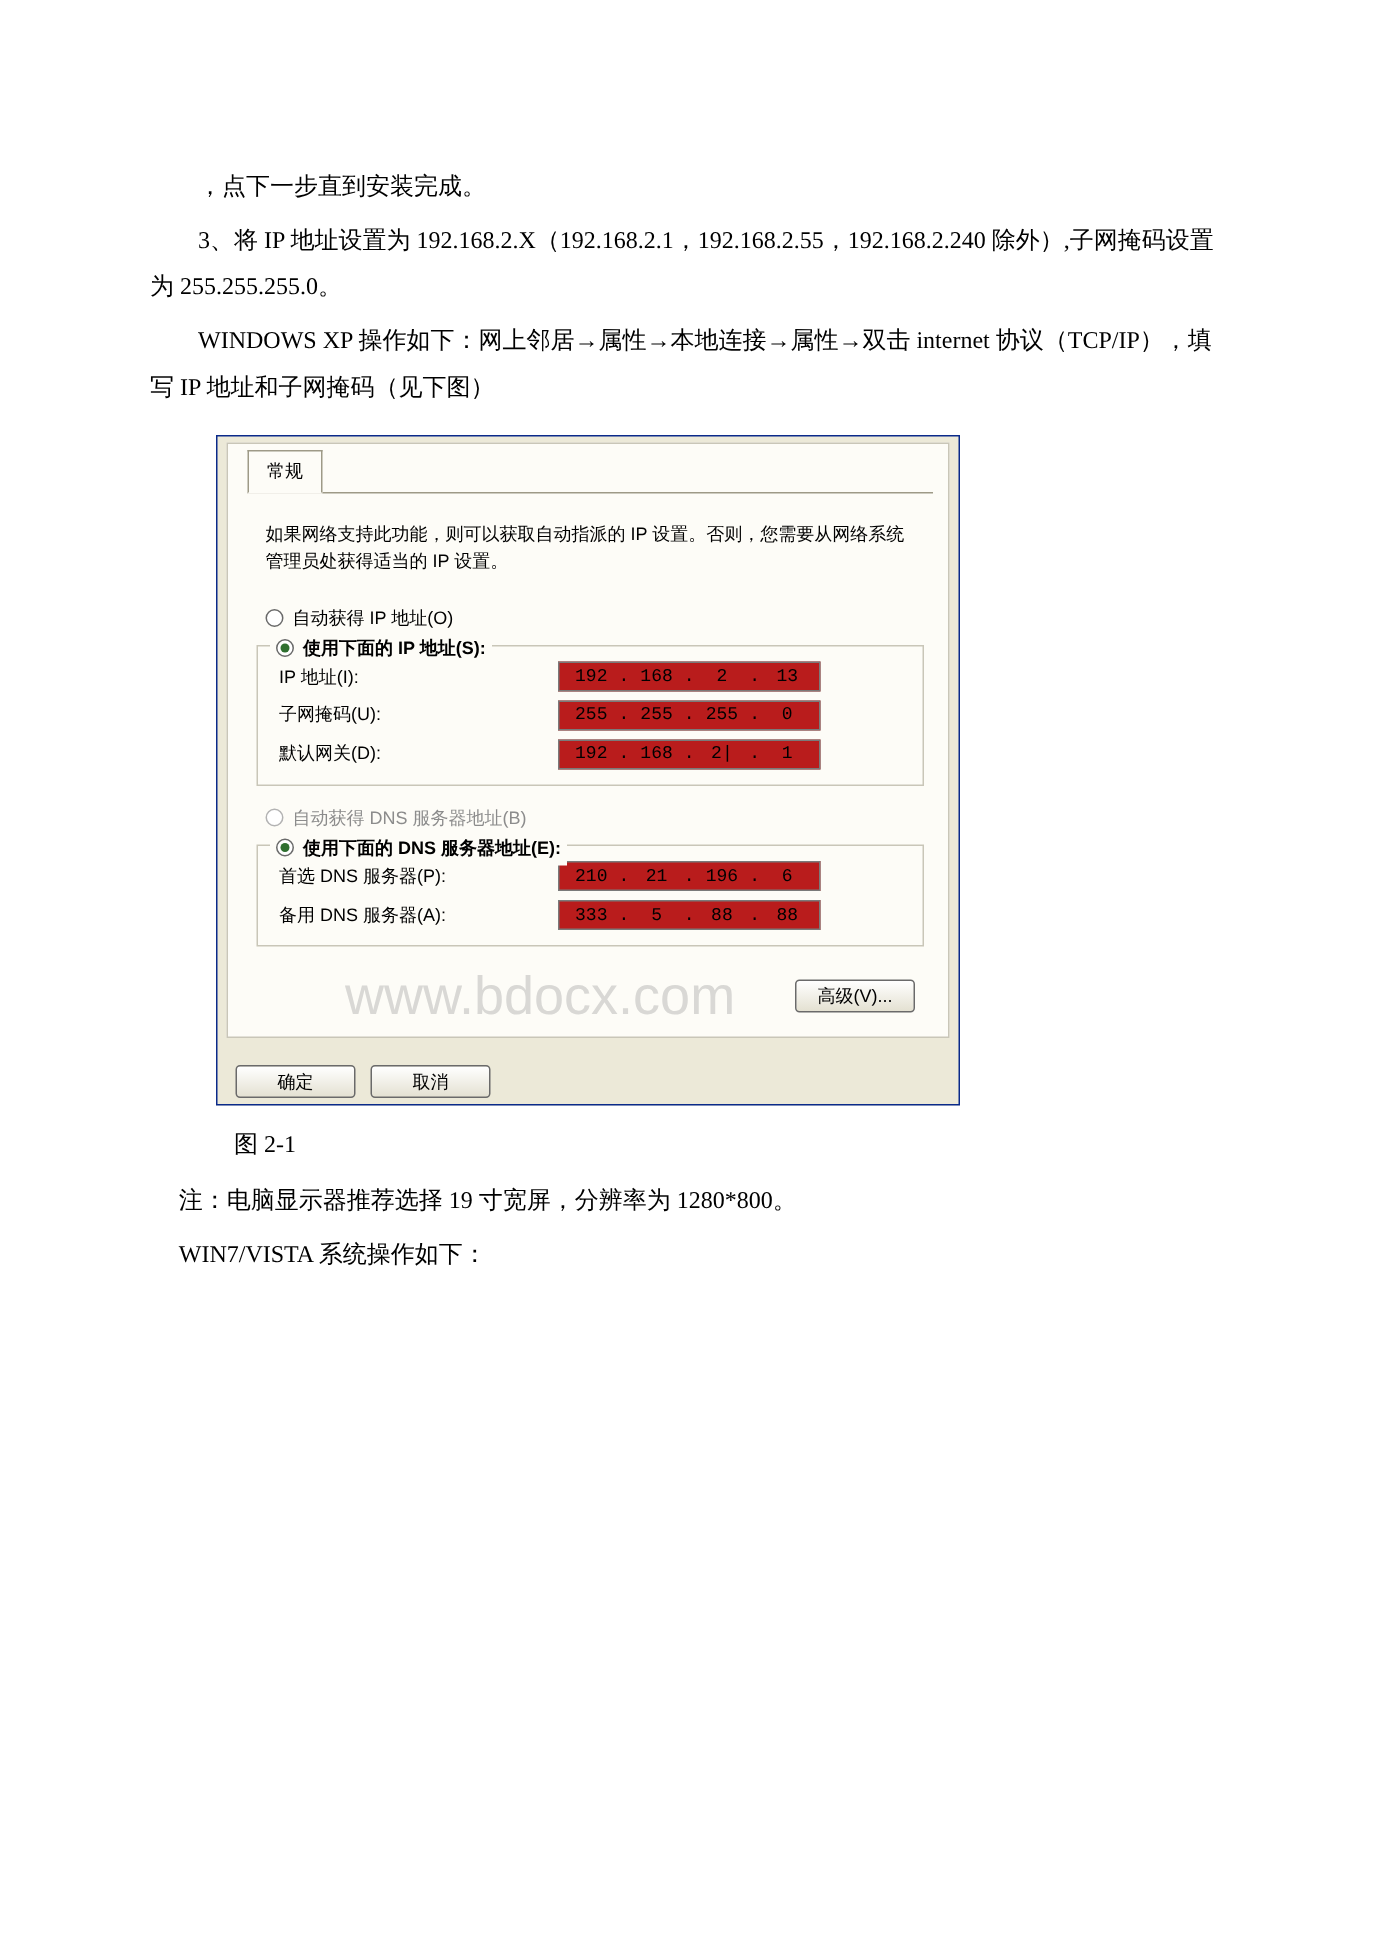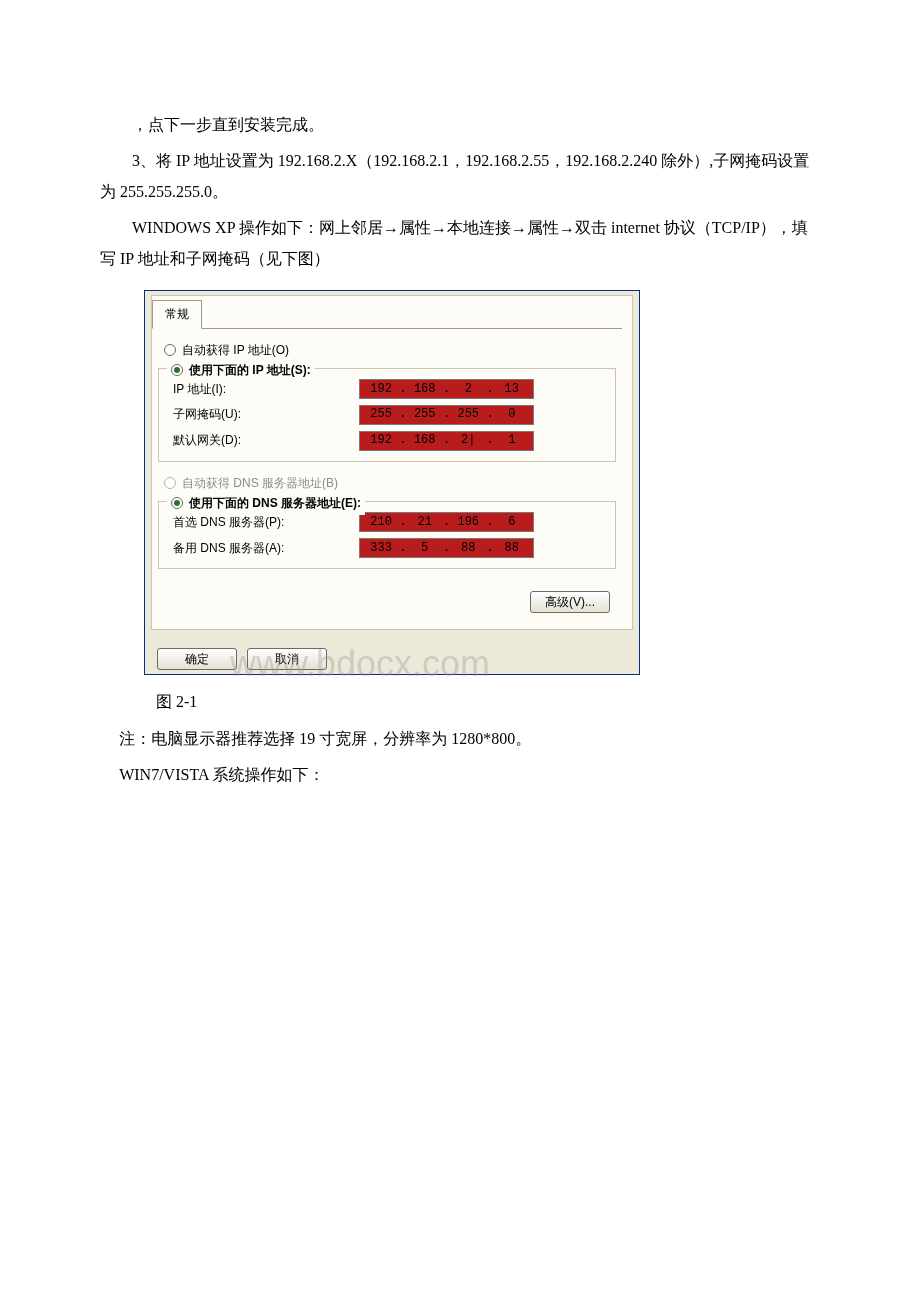--- a/index.html
+++ b/index.html
@@ -40,21 +40,21 @@
       display: flex; align-items: center; justify-content: center;
       font-weight: bold;
       border-radius: 3px;
     }
     .help-btn { background: linear-gradient(to bottom,#6fa3f7,#2a5ed0); color:#fff; font-size:14px; }
     .close-btn { background: linear-gradient(to bottom,#f28a6a,#d83f1a); color:#fff; font-size:13px; }
     .inner {
       margin: 4px 6px 10px 6px;
       background: #fdfcf7;
       border: 1px solid #c9c6b8;
-      padding: 6px 10px 12px 0;
+      padding: 6px 10px 12px 13px;
     }
     .tabs { display: flex; border-bottom: 1px solid #9e9a87; margin-bottom: 10px; margin-top:-2px; }
     .tab {
       padding: 2px 12px;
       background: #fdfcf7;
       border: 1px solid #9e9a87;
       border-bottom: 1px solid #fdfcf7;
       margin-bottom: -1px;
       margin-right: 2px;
       font-size: 12px;
@@ -132,20 +132,21 @@
 <p class="para">，点下一步直到安装完成。</p>
 <p class="para">3、将 IP 地址设置为 192.168.2.X（192.168.2.1，192.168.2.55，192.168.2.240 除外）,子网掩码设置为 255.255.255.0。</p>
 <p class="para">WINDOWS XP 操作如下：网上邻居→属性→本地连接→属性→双击 internet 协议（TCP/IP），填写 IP 地址和子网掩码（见下图）</p>
 
 <div class="dialog-wrap">
   <div class="dialog">
     <div class="inner">
       <div class="tabs">
         <div class="tab">常规</div>
       </div>
+      <div class="desc">如果网络支持此功能，则可以获取自动指派的 IP 设置。否则，您需要从网络系统管理员处获得适当的 IP 设置。</div>
 
       <div class="radio">
         <span class="dot"></span>
         <span>自动获得 IP 地址(O)</span>
       </div>
 
       <div class="group-frame">
         <div class="legend">
           <div class="radio selected" style="margin:0">
             <span class="dot"></span>

